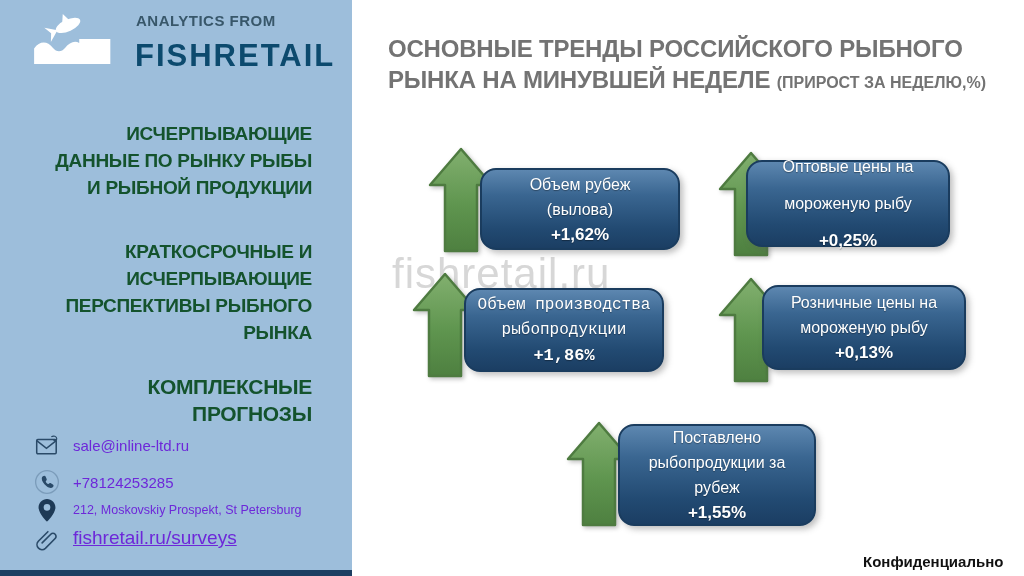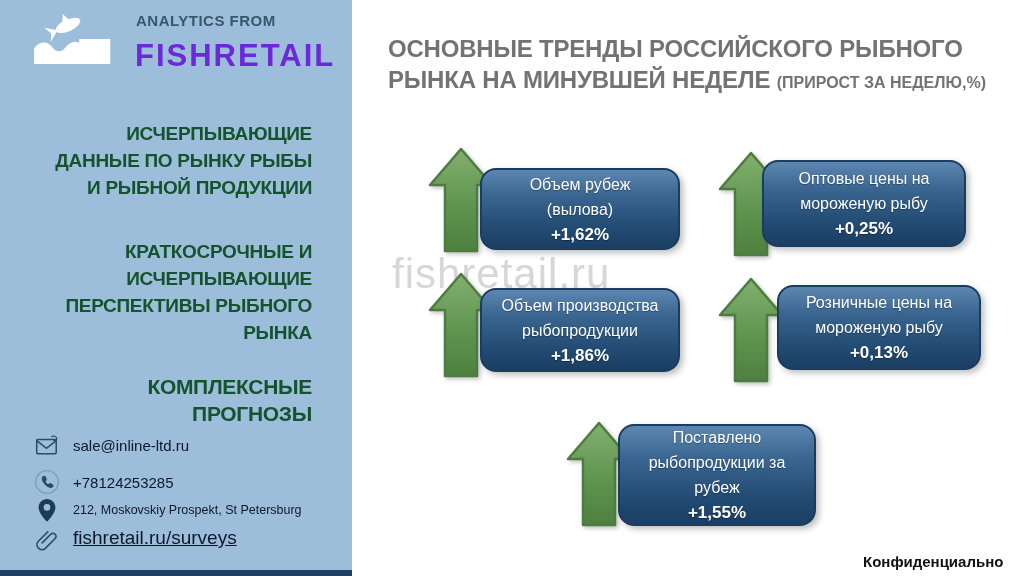--- a/index.html
+++ b/index.html
@@ -5,29 +5,29 @@
   html,body{margin:0;padding:0;background:#e8e8e8;}
   .slide{position:relative;width:1024px;height:576px;background:#ffffff;overflow:hidden;
          font-family:"Liberation Sans","DejaVu Sans",sans-serif;}
   
   .sidebar{position:absolute;left:0;top:0;width:352px;height:576px;background:#9dbedb;}
   .bottom-strip{position:absolute;left:0;top:570px;width:352px;height:6px;background:#1d3f62;}
   .logo-icon{position:absolute;left:34px;top:8px;width:78px;height:56px;}
   .brand-pre{position:absolute;left:136px;top:12px;width:200px;font-size:15px;font-weight:600;
              color:#38576a;letter-spacing:.5px;}
   .brand-name{position:absolute;left:135px;top:38px;width:210px;font-size:31px;font-weight:bold;
-              color:#6d28d9;letter-spacing:2px;}
+              color:#0c4a6e;letter-spacing:2px;}
   .sb-heading{position:absolute;left:30px;width:282px;text-align:right;color:#14532d;
               font-weight:bold;font-size:19px;line-height:27px;letter-spacing:-.3px;}
   .sb-h1{top:120px;}
   .sb-h2{top:238px;}
   .sb-h3{top:373px;font-size:21px;}
   .contact-row{position:absolute;left:34px;display:flex;align-items:center;height:28px;}
   .contact-row .cicon{width:26px;height:26px;flex:0 0 26px;margin-right:13px;}
-  .contact-text{color:#0f172a;font-size:15px;}
+  .contact-text{color:#6d28d9;font-size:15px;}
   .contact-text.small{font-size:12.5px;}
   .contact-text.link{text-decoration:underline;font-size:19px;cursor:pointer;}
   .cr-email{top:431px;}
   .cr-phone{top:468px;}
   .cr-address{top:496px;}
   .cr-link{top:524px;}
   
   .title{position:absolute;left:388px;top:33px;width:628px;color:#737373;font-weight:bold;
          font-size:24px;line-height:31px;letter-spacing:-.2px;}
   .title .suffix{font-size:16px;font-weight:bold;letter-spacing:0;}
@@ -38,25 +38,25 @@
   .box{position:absolute;border-radius:16px;border:2px solid #1a3c5e;
        background:linear-gradient(180deg,#5d87b0 0%,#3a6691 32%,#224a72 75%,#1b3e63 100%);
        box-shadow:3px 3px 6px rgba(90,90,90,.4);
        display:flex;flex-direction:column;justify-content:center;align-items:center;
        color:#ffffff;font-size:16px;line-height:25px;text-shadow:0 1px 1px rgba(0,0,0,.35);}
   .cvalue{font-weight:bold;font-size:17px;}
   
   .cg-0{left:428px;top:147px;width:252px;height:104px;}
   .cg-0 .arrow{left:0;top:0;} .cg-0 .box{left:52px;top:21px;width:196px;height:78px;}
   .cg-1{left:718px;top:151px;width:248px;height:106px;}
-  .cg-1 .arrow{left:0;top:0;} .cg-1 .box{left:44px;top:9px;width:200px;height:83px;}
-  .cg-2{left:428px;top:271px;width:252px;height:108px;}
+  .cg-1 .arrow{left:0;top:0;} .cg-1 .box{left:28px;top:9px;width:200px;height:83px;gap:12px;}
+  .cg-2{left:412px;top:271px;width:252px;height:108px;font-family:Liberation Mono, monospace;}
   .cg-2 .arrow{left:0;top:0;} .cg-2 .box{left:52px;top:17px;width:196px;height:80px;}
   .cg-3{left:718px;top:277px;width:248px;height:106px;}
-  .cg-3 .arrow{left:0;top:0;} .cg-3 .box{left:59px;top:8px;width:200px;height:81px;}
+  .cg-3 .arrow{left:0;top:0;} .cg-3 .box{left:44px;top:8px;width:200px;height:81px;}
   .cg-4{left:564px;top:417px;width:252px;height:112px;}
   .cg-4 .arrow{left:2px;top:2px;} .cg-4 .box{left:54px;top:7px;width:194px;height:98px;justify-content:center;}
   .confidential{position:absolute;left:863px;top:553px;font-size:15px;font-weight:bold;color:#111111;}
   .hiddefs{position:absolute;width:0;height:0;}
 </style>
 </head>
 <body>
 
 <svg class="hiddefs" aria-hidden="true">
   <defs>

